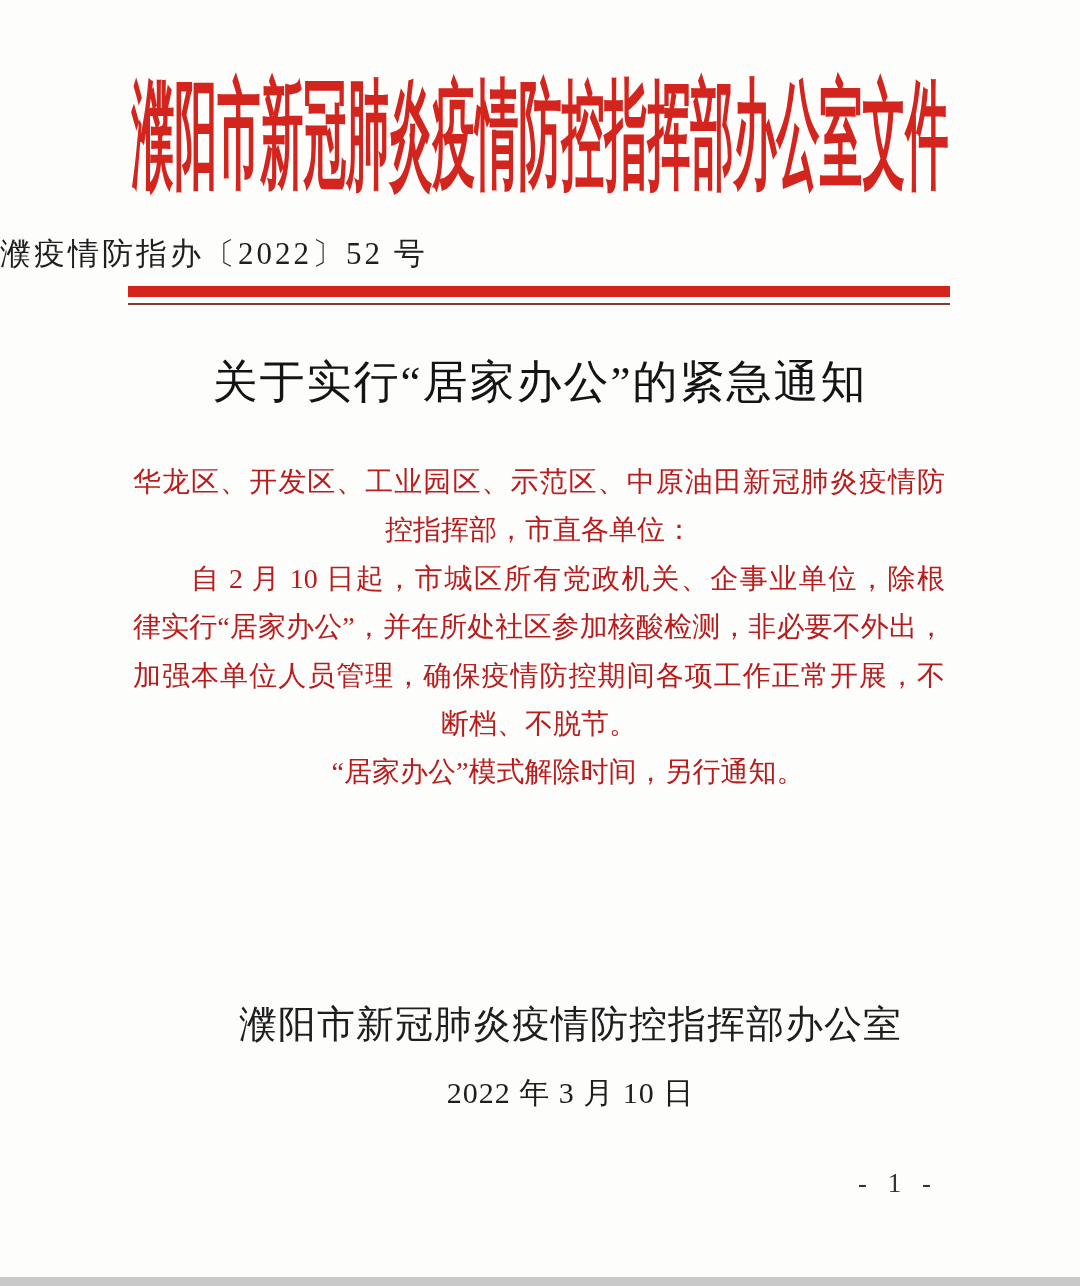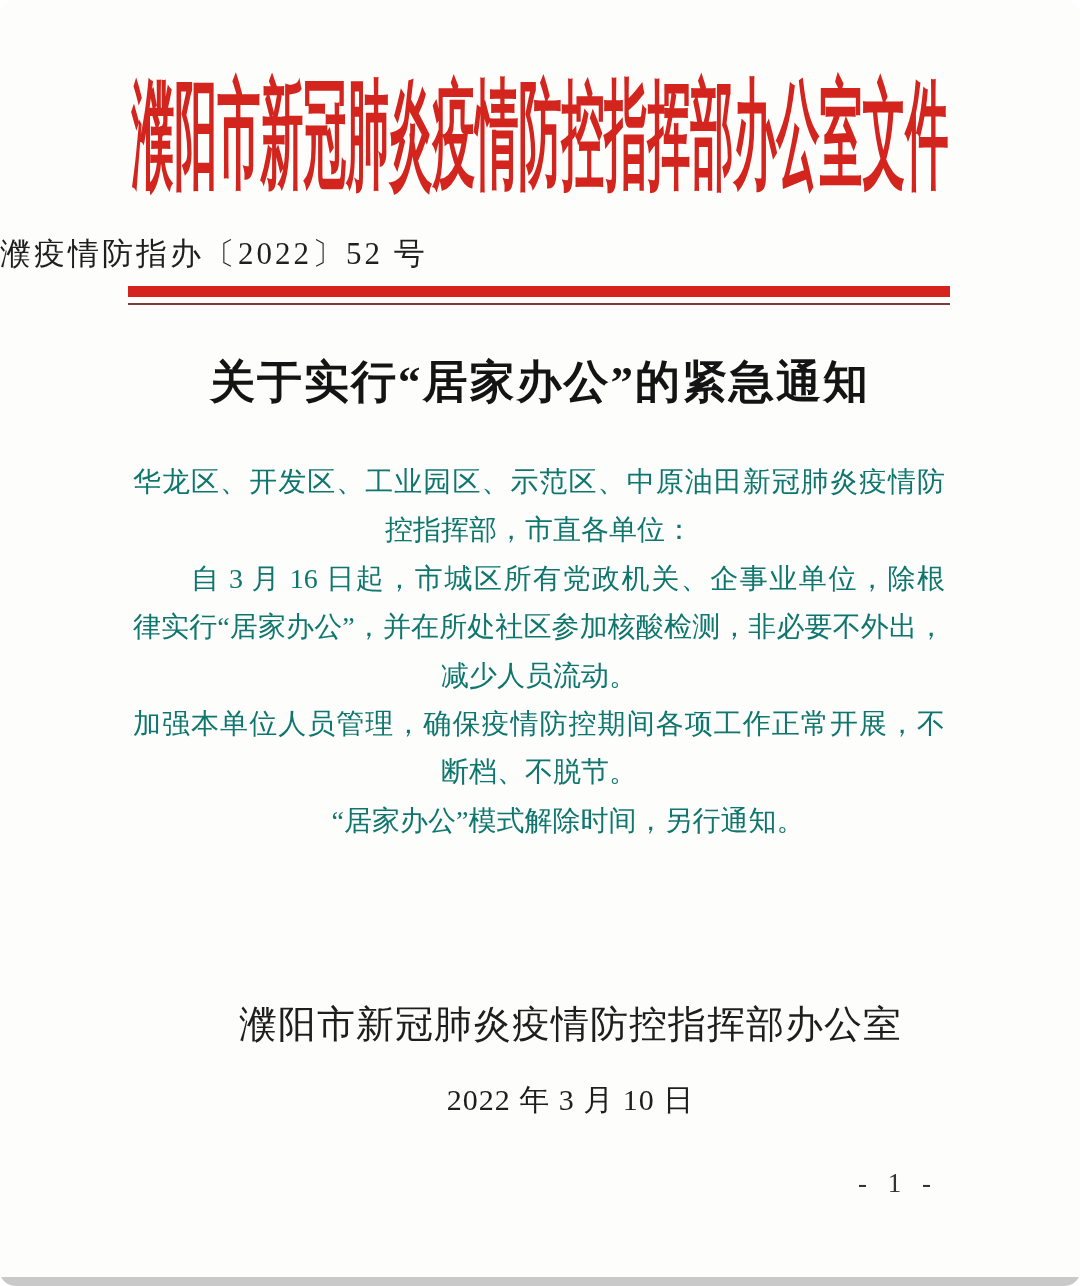--- a/index.html
+++ b/index.html
@@ -7,21 +7,20 @@
     padding: 0;
     background: #ffffff;
   }
   .page {
     position: relative;
     width: 1080px;
     height: 1286px;
     background: #fdfdfc;
     overflow: hidden;
     font-family: "Liberation Serif", "DejaVu Serif", serif;
-    border-radius: 15px;
   }
 
   
   .org-title-wrap {
     position: absolute;
     top: 66px;
     left: 0;
     right: 0;
     height: 140px;
     display: flex;
@@ -69,33 +68,33 @@
   }
 
   
   .notice-title {
     position: absolute;
     top: 352px;
     left: 0;
     right: 0;
     text-align: center;
     font-size: 45px;
-    font-weight: bold;
+    font-weight: normal;
     color: #141414;
     letter-spacing: 2px;
   }
 
   
   .body-block {
     position: absolute;
     top: 458px;
     left: 133px;
     width: 812px;
     font-size: 28px;
-    color: #0f766e;
+    color: #b91c1c;
   }
   .body-line {
     height: 48.4px;
     line-height: 48.4px;
     white-space: nowrap;
     overflow: hidden;
     text-align: center;
   }
   .body-line.fill {
     white-space: normal;
@@ -113,21 +112,21 @@
     right: 178px;
     text-align: center;
     color: #1e1e1e;
   }
   .signature-line {
     font-size: 38px;
     letter-spacing: 1px;
     white-space: nowrap;
   }
   .signature-date {
-    margin-top: 30px;
+    margin-top: 23px;
     font-size: 30px;
     letter-spacing: 1px;
     white-space: nowrap;
   }
 
   
   .page-number {
     position: absolute;
     top: 1168px;
     right: 142px;
@@ -159,23 +158,22 @@
   <div class="doc-number">濮疫情防指办〔2022〕52 号</div>
 
   <div class="rule-red"></div>
   <div class="rule-dark"></div>
 
   <div class="notice-title">关于实行“居家办公”的紧急通知</div>
 
   <div class="body-block">
     <div class="body-line fill">华龙区、开发区、工业园区、示范区、中原油田新冠肺炎疫情防</div>
     <div class="body-line">控指挥部，市直各单位：</div>
-    <div class="body-line fill indent">自 3 月 16 日起，市城区所有党政机关、企事业单位，除根</div>
+    <div class="body-line fill indent">自 2 月 10 日起，市城区所有党政机关、企事业单位，除根</div>
     <div class="body-line fill">律实行“居家办公”，并在所处社区参加核酸检测，非必要不外出，</div>
-    <div class="body-line">减少人员流动。</div>
     <div class="body-line fill">加强本单位人员管理，确保疫情防控期间各项工作正常开展，不</div>
     <div class="body-line">断档、不脱节。</div>
     <div class="body-line indent">“居家办公”模式解除时间，另行通知。</div>
   </div>
 
   <div class="signature-block">
     <div class="signature-line">濮阳市新冠肺炎疫情防控指挥部办公室</div>
     <div class="signature-date">2022 年 3 月 10 日</div>
   </div>
 

